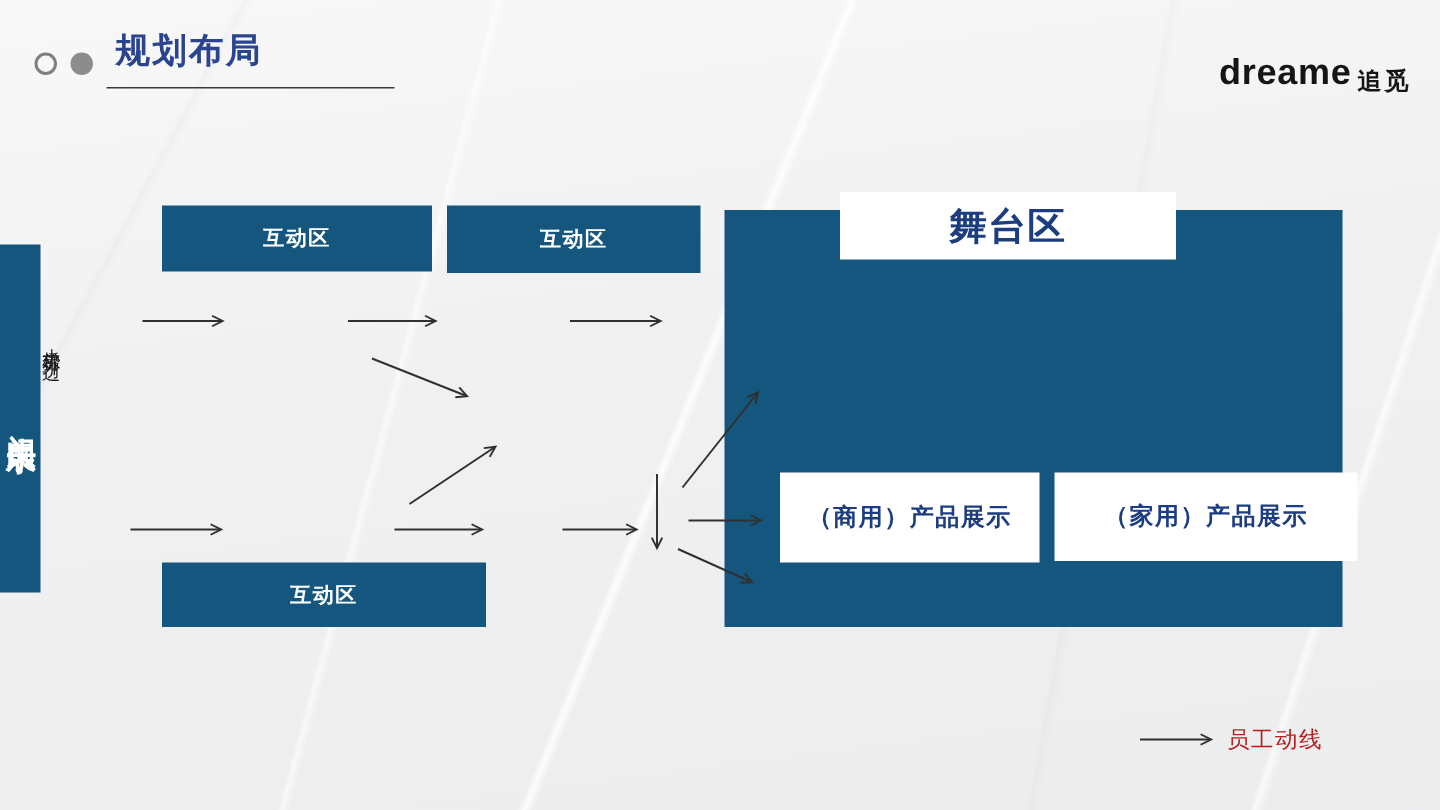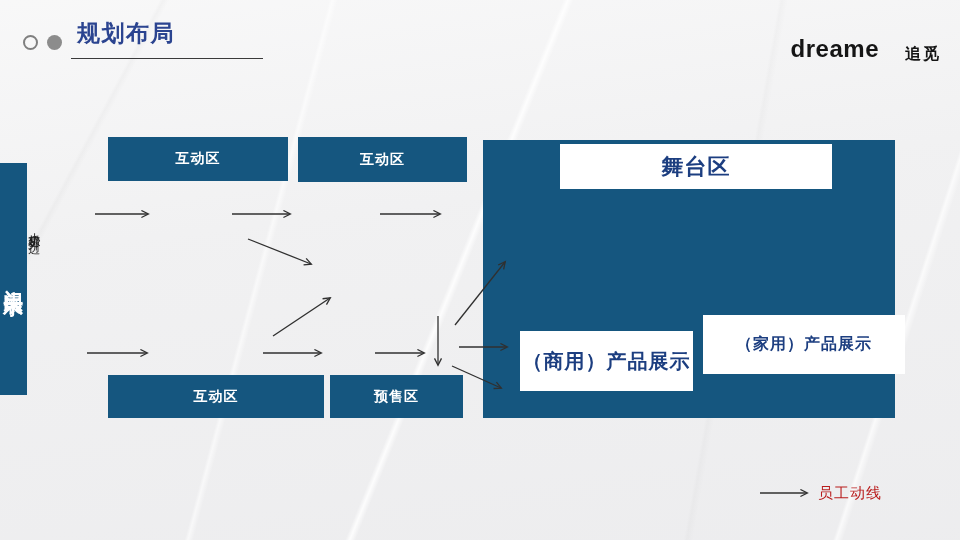--- a/index.html
+++ b/index.html
@@ -36,21 +36,21 @@
   .page-title {
     position:absolute; left:77px; top:18px;
     font-size:23px; font-weight:bold; letter-spacing:1.5px;
   }
   .title-underline {
     position:absolute; left:71px; top:58px; width:192px; height:0;
     border-top:1.5px solid #3a3a3a;
   }
   .logo {
     position:absolute; right:19px; top:32px;
-    display:flex; align-items:center; gap:26px; color:#151515;
+    display:flex; align-items:center; gap:4px; color:#151515;
   }
   .logo-brand { font-size:24px; font-weight:bold; letter-spacing:0.5px; }
   .logo-cn { font-size:16px; font-weight:bold; letter-spacing:2px;margin-top:12px; }
 
   
   .left-bar {
     position:absolute; left:0; top:163px; width:27px; height:232px;
     display:flex; align-items:center; justify-content:center;
   }
   .left-bar-label {
@@ -73,22 +73,22 @@
   .zone-hud-top-right  { left:298px; top:137px; width:169px; height:45px; }
   .zone-hud-bottom     { left:108px; top:375px; width:216px; height:43px; }
   .zone-presale        { left:330px; top:375px; width:133px; height:43px; }
   .zone-main           { left:483px; top:140px; width:412px; height:278px; }
 
   .inner-white {
     position:absolute; background:#ffffff;
     display:flex; align-items:center; justify-content:center;
     font-weight:bold; letter-spacing:1px;
   }
-  .zone-stage      { left:560px; top:144px; width:272px; height:45px; font-size:22px; }
-  .zone-commercial { left:520px; top:315px; width:173px; height:60px; font-size:20px;margin-top:16px; }
+  .zone-stage      { left:560px; top:128px; width:224px; height:45px; font-size:25px; }
+  .zone-commercial { left:520px; top:315px; width:173px; height:60px; font-size:16px; }
   .zone-home       { left:703px; top:315px; width:202px; height:59px; font-size:16px; }
 
   
   .arrows-layer {
     position:absolute; left:0; top:0; width:960px; height:540px;
     pointer-events:none;
   }
 
   
   .legend-label {
@@ -119,23 +119,20 @@
 
   <div class="zone zone-fill zone-hud-top-left" style="background: rgb(21, 86, 127);">
     <span>互动区</span>
   </div>
   <div class="zone zone-fill zone-hud-top-right" style="background: rgb(21, 86, 127);">
     <span>互动区</span>
   </div>
   <div class="zone zone-fill zone-hud-bottom" style="background: rgb(21, 86, 127);">
     <span>互动区</span>
   </div>
-  <div class="zone zone-fill zone-presale" style="background: rgb(21, 86, 127);">
-    <span>预售区</span>
-  </div>
   <div class="zone zone-fill zone-main" style="background: rgb(21, 86, 127);"></div>
 
   <div class="inner-white zone-stage label-blue" style="color: rgb(28, 62, 128);">
     <span>舞台区</span>
   </div>
   <div class="inner-white zone-commercial label-blue" style="color: rgb(28, 62, 128);">
     <span>（商用）产品展示</span>
   </div>
   <div class="inner-white zone-home label-blue" style="color: rgb(28, 62, 128);">
     <span>（家用）产品展示</span>

